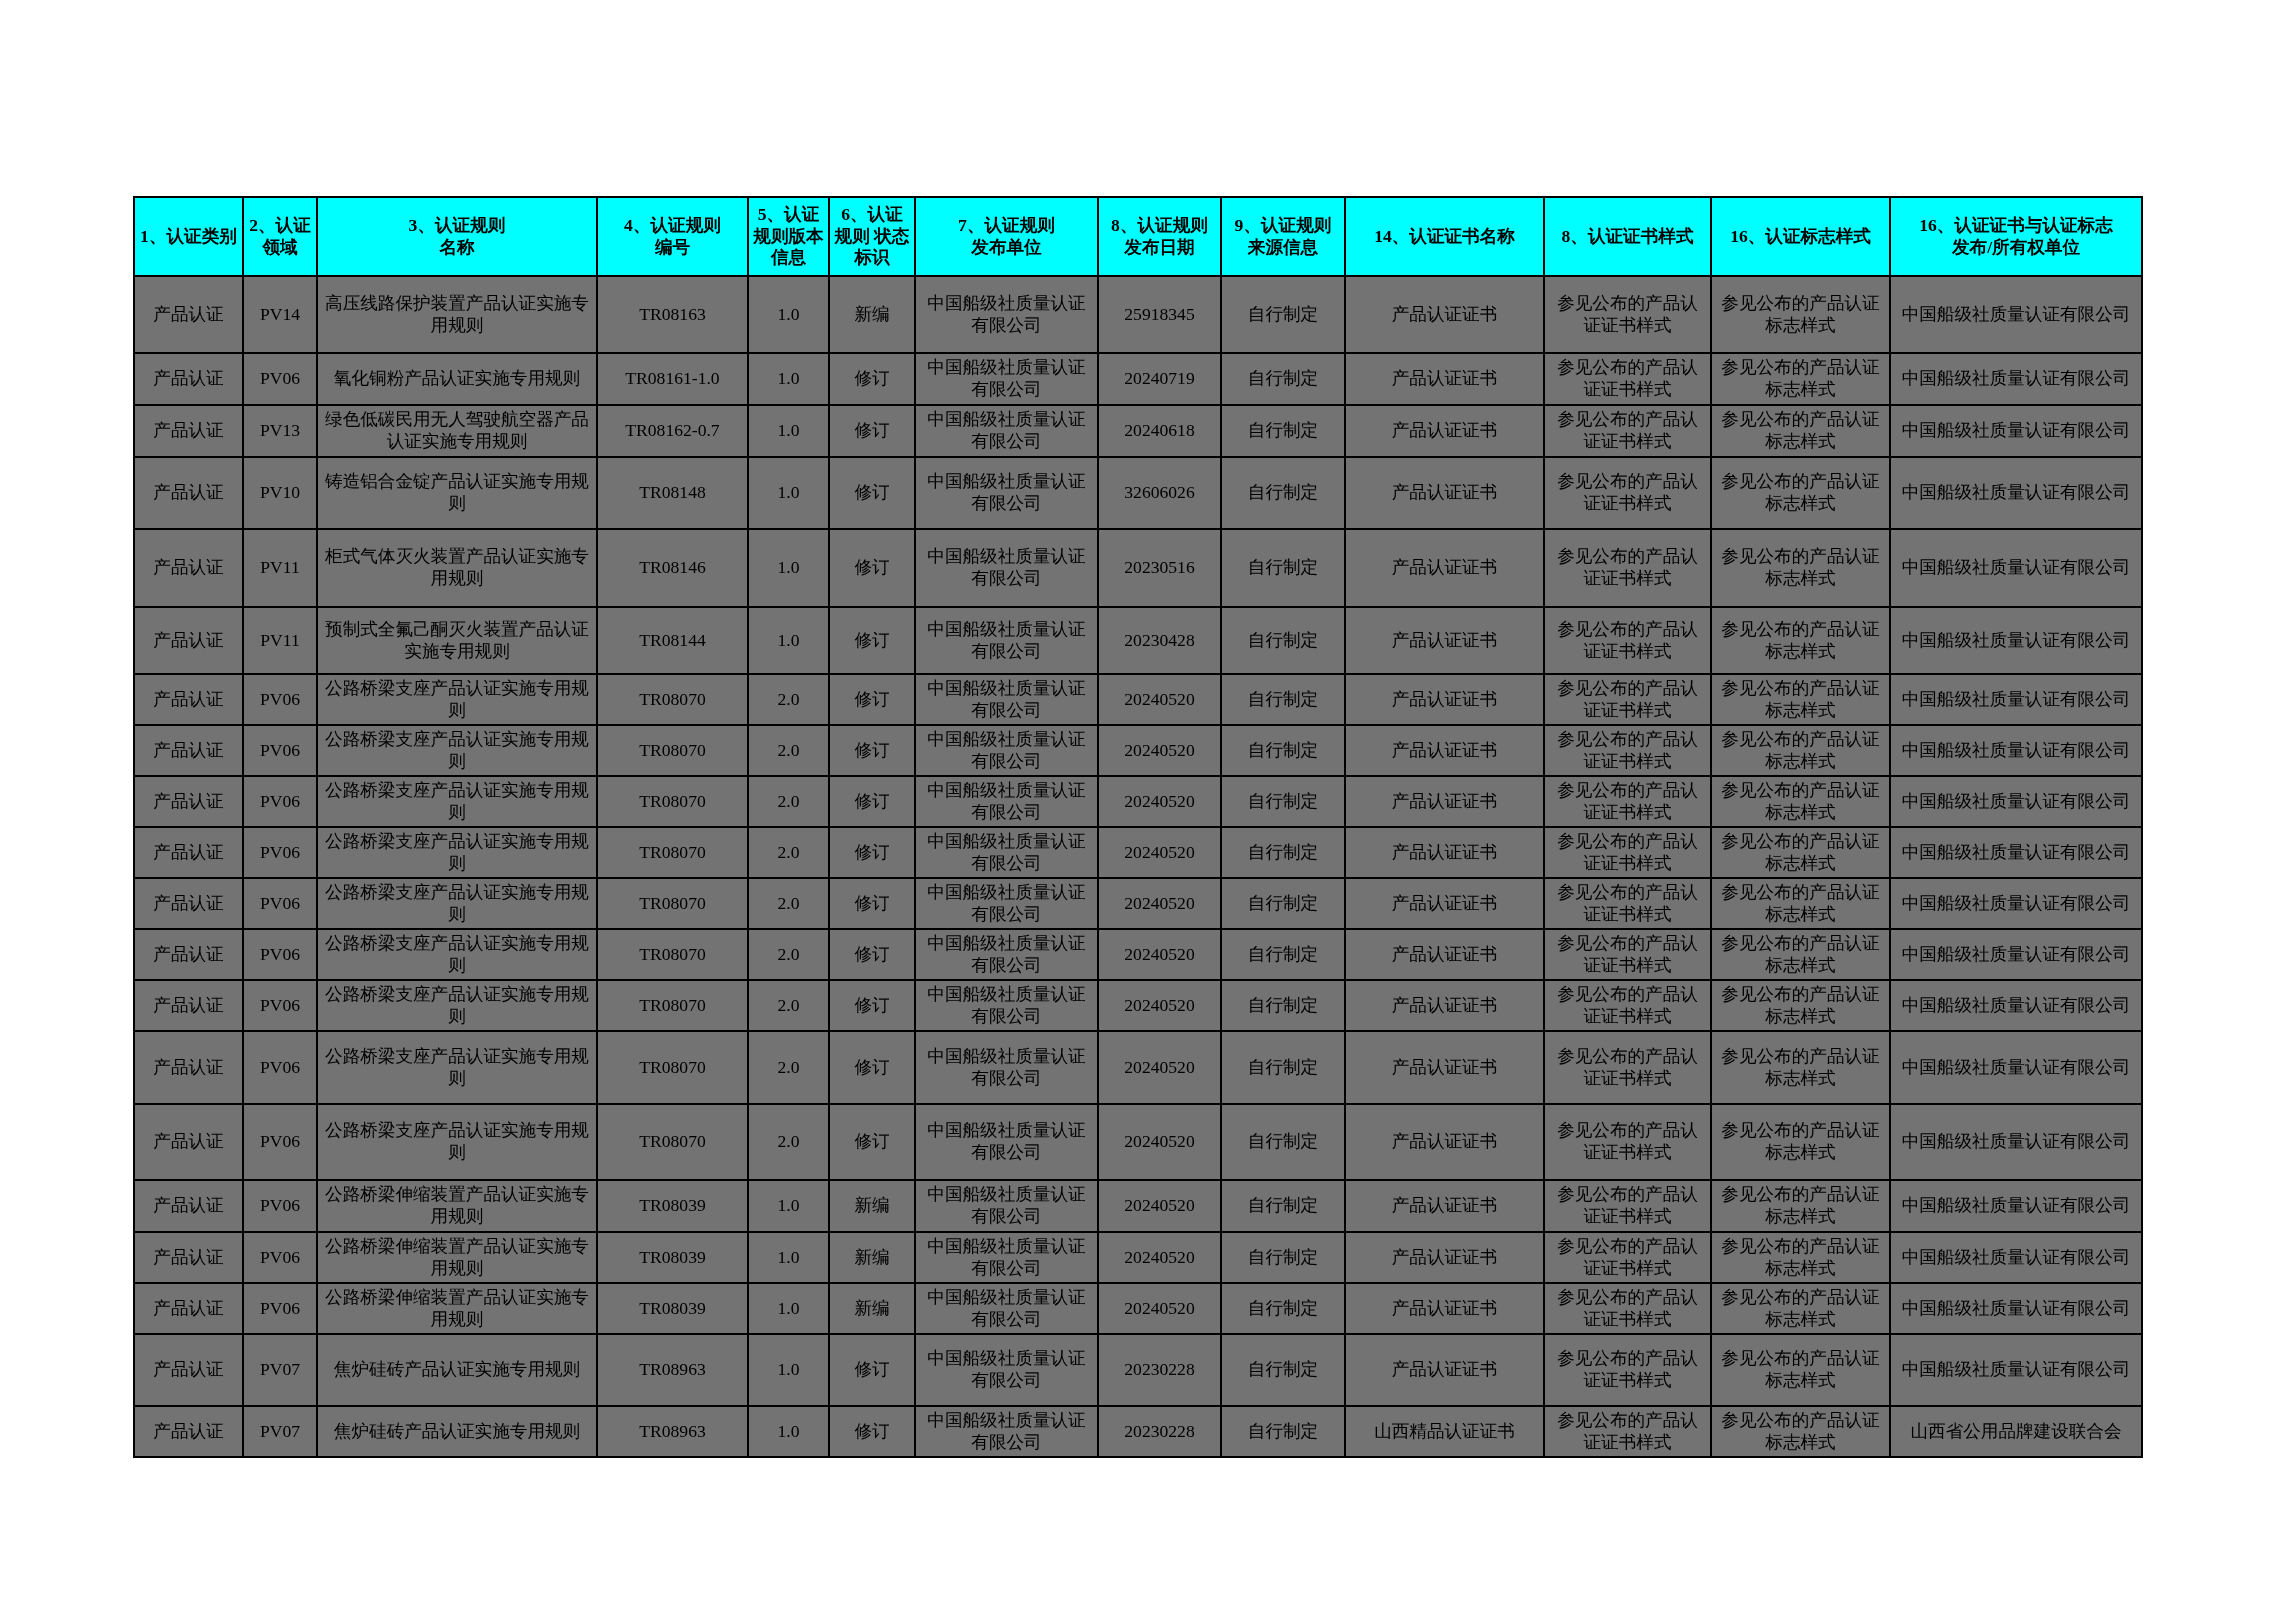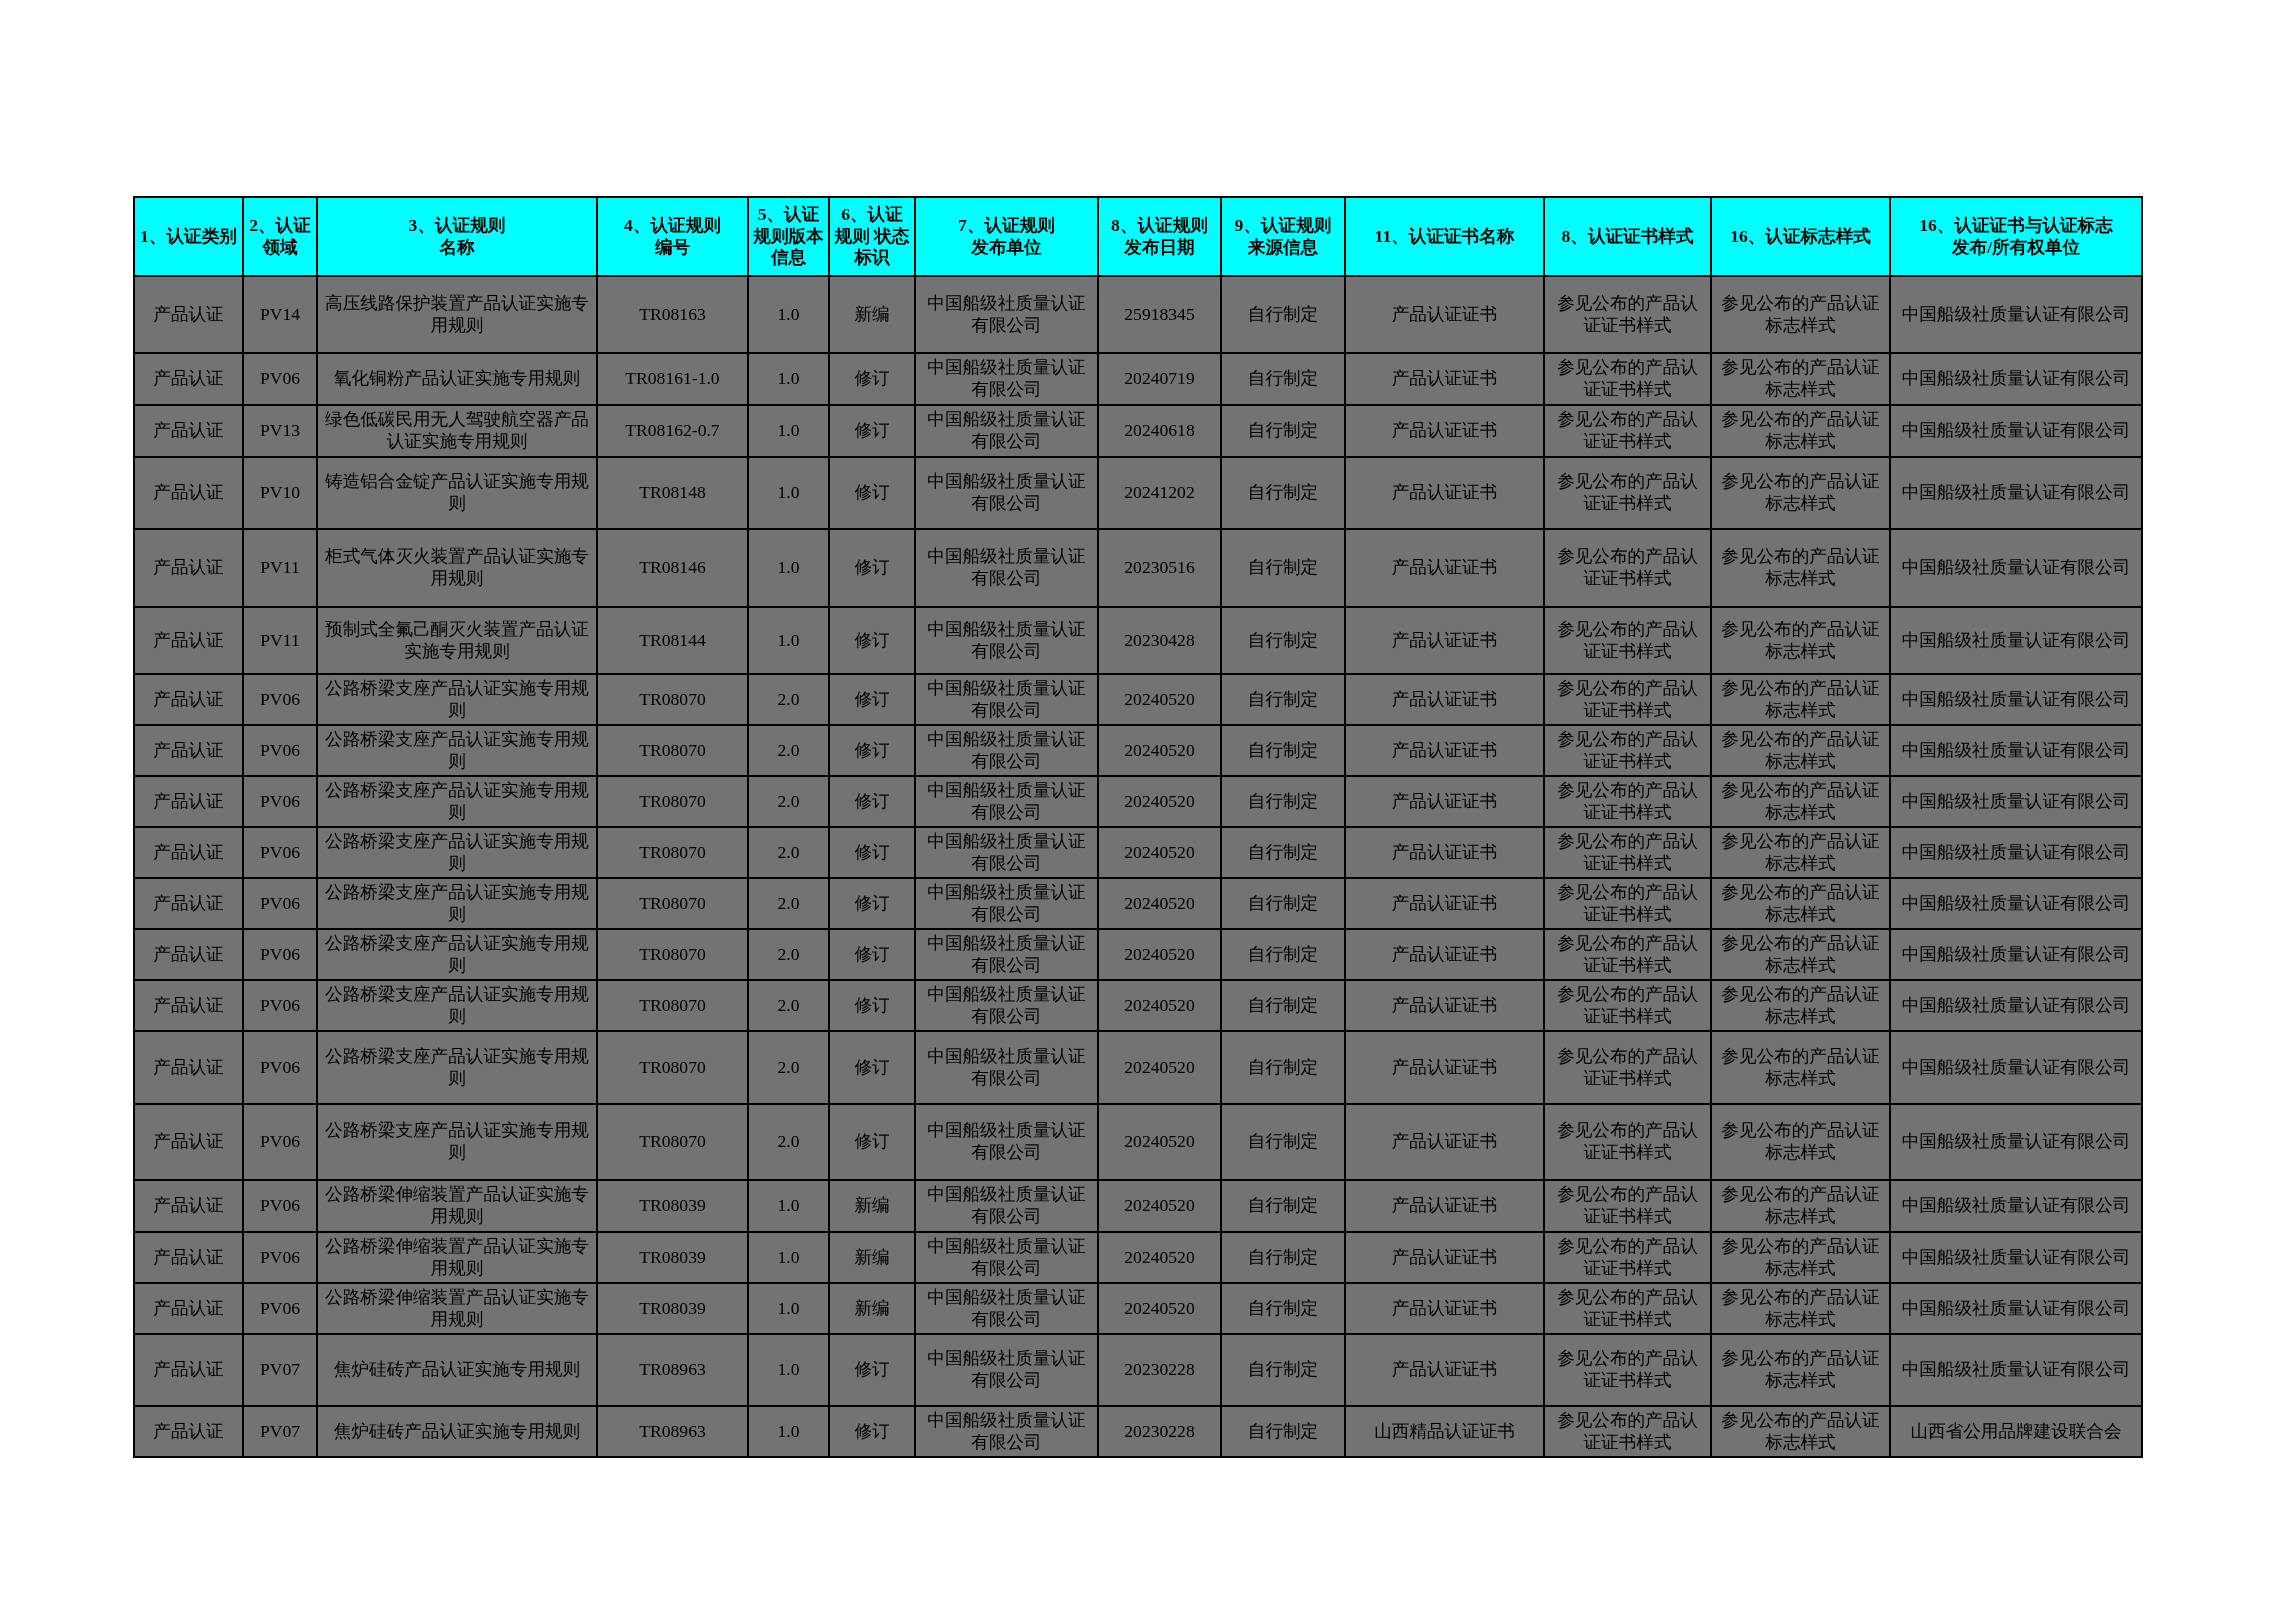--- a/index.html
+++ b/index.html
@@ -91,21 +91,21 @@
           <th>4、认证规则
 编号</th>
           <th>5、认证规则版本信息</th>
           <th>6、认证规则 状态标识</th>
           <th>7、认证规则
 发布单位</th>
           <th>8、认证规则
 发布日期</th>
           <th>9、认证规则
 来源信息</th>
-          <th>11、认证证书名称</th>
+          <th>14、认证证书名称</th>
           <th>8、认证证书样式</th>
           <th>16、认证标志样式</th>
           <th>16、认证证书与认证标志
 发布/所有权单位</th>
         </tr>
     </thead>
     <tbody id="table-body">
         <tr>
           <td>产品认证</td>
           <td>PV14</td>
@@ -152,21 +152,21 @@
           <td>中国船级社质量认证有限公司</td>
         </tr>
         <tr>
           <td>产品认证</td>
           <td>PV10</td>
           <td>铸造铝合金锭产品认证实施专用规则</td>
           <td>TR08148</td>
           <td>1.0</td>
           <td>修订</td>
           <td>中国船级社质量认证有限公司</td>
-          <td>20241202</td>
+          <td>32606026</td>
           <td>自行制定</td>
           <td>产品认证证书</td>
           <td>参见公布的产品认证证书样式</td>
           <td>参见公布的产品认证标志样式</td>
           <td>中国船级社质量认证有限公司</td>
         </tr>
         <tr>
           <td>产品认证</td>
           <td>PV11</td>
           <td>柜式气体灭火装置产品认证实施专用规则</td>

